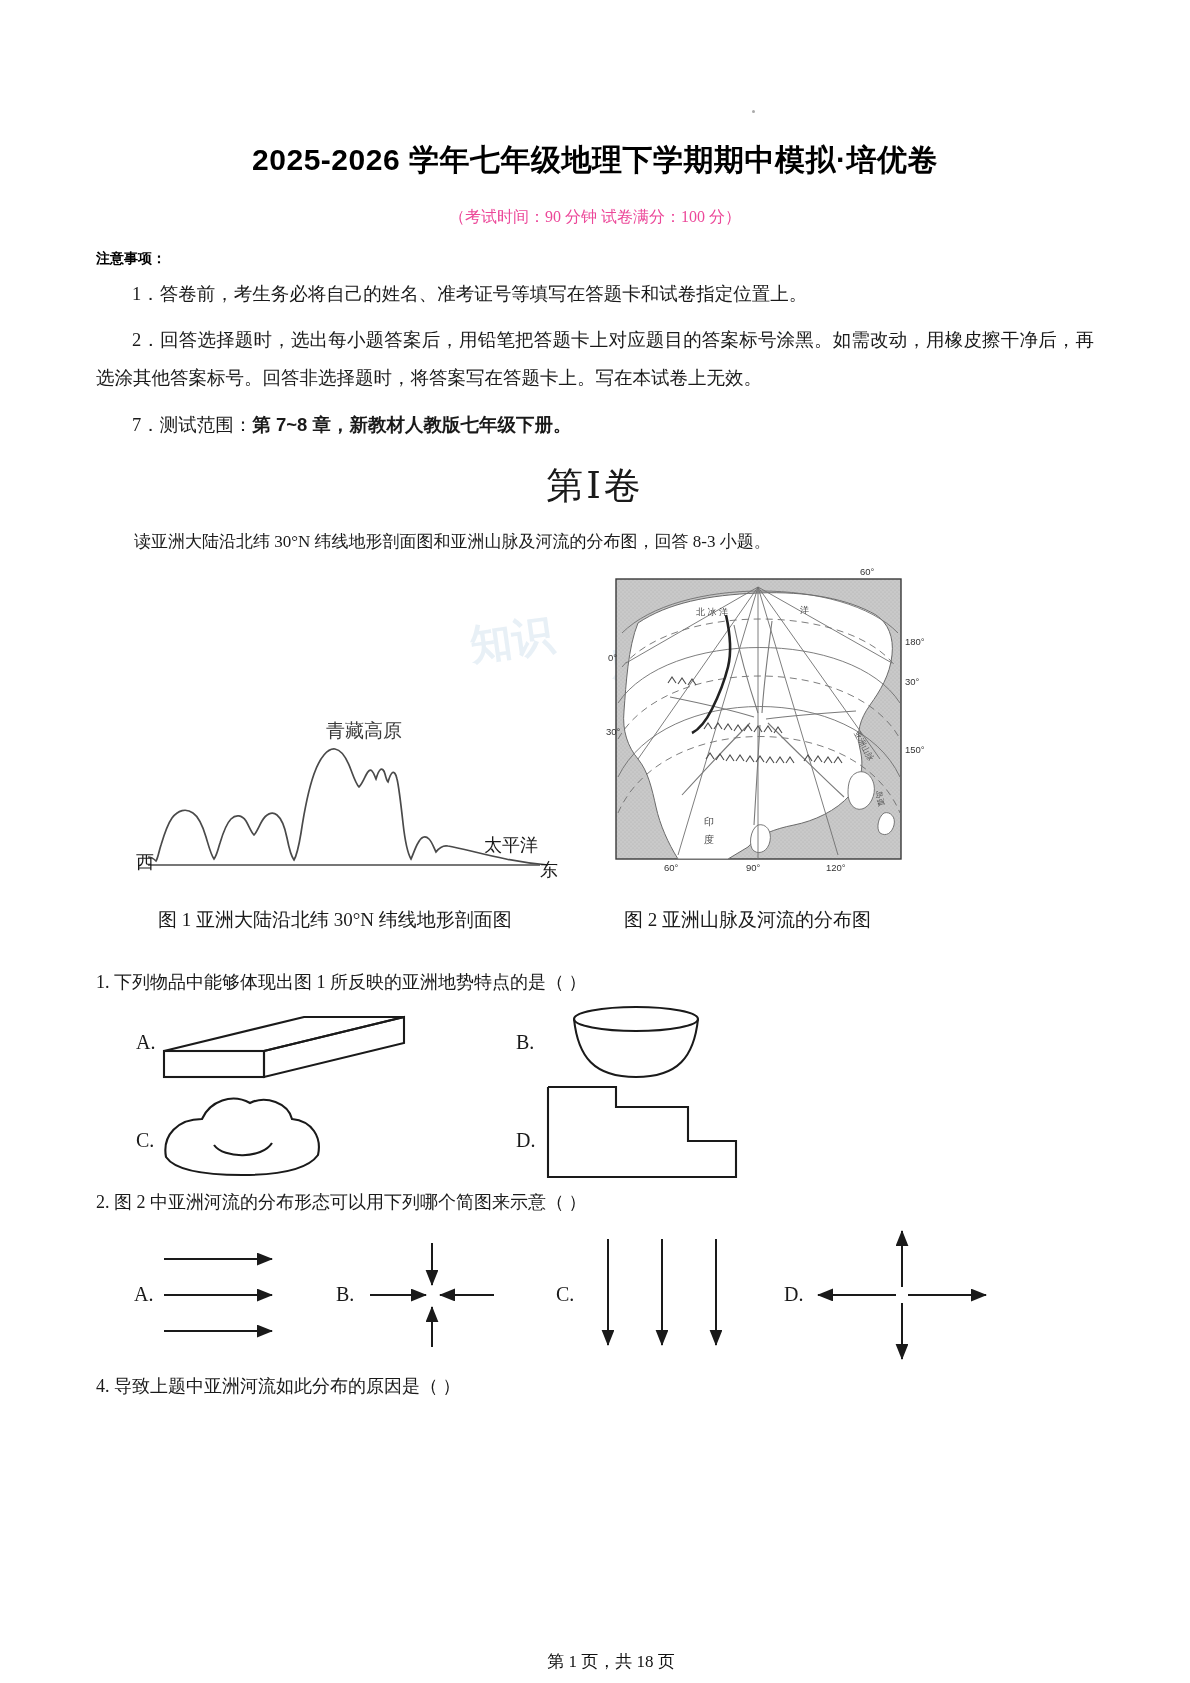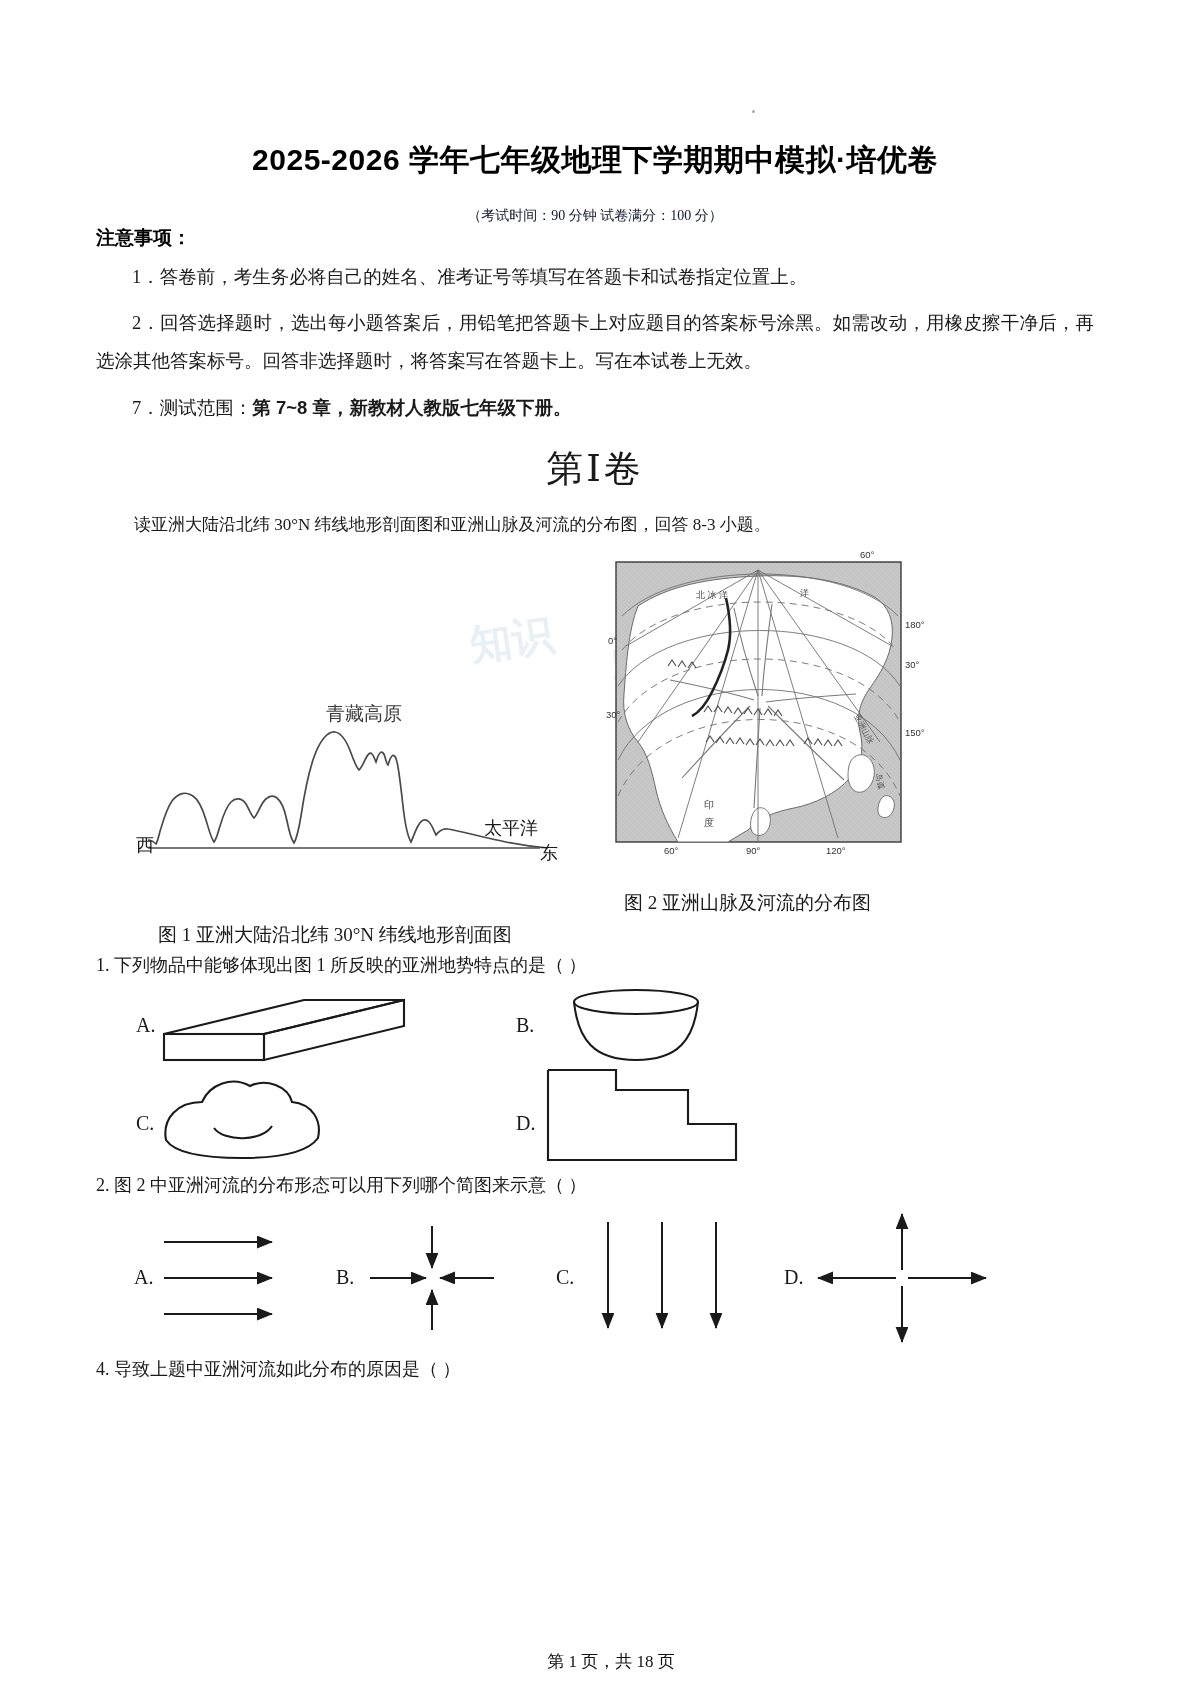--- a/index.html
+++ b/index.html
@@ -27,30 +27,31 @@
     text-align:center;
     font-family:"Liberation Sans","DejaVu Sans",sans-serif;
     font-weight:bold;
     font-size:30px;
     letter-spacing:0.5px;
     margin-top:140px;
     color:#000;
   }
   .doc-subtitle{
     text-align:center;
-    font-size:14px;
+    font-size:16px;
     margin-top:26px;
-    color:#0f172a;
+    color:#ec4899;
   }
 
   
   .notice-title{
     font-family:Liberation Sans, sans-serif;
     font-weight:bold;
-    font-size:19px;
+    font-size:14px;
+    margin-top:22px;
     color:#000;
   }
   .note{
     font-size:18.5px;
     line-height:2.05;
     margin-top:8px;
     text-align:justify;
     text-indent:36px;
   }
   .note b{font-family:"Liberation Sans","DejaVu Sans",sans-serif;font-weight:bold;}
@@ -88,21 +89,21 @@
   }
   .fig2-wrap{
     position:absolute;left:512px;top:-2px;width:325px;height:312px;
   }
   .fig-caption-row{
     position:relative;
     height:36px;
     margin-top:2px;
   }
   .cap1{
-    position:absolute;left:62px;top:0;font-size:19px;white-space:nowrap;margin-top:32px;
+    position:absolute;left:62px;top:0;font-size:19px;white-space:nowrap;
   }
   .cap2{
     position:absolute;left:528px;top:0;font-size:19px;white-space:nowrap;
   }
 
   .qtext{
     font-size:18px;
     line-height:1.9;
     margin-top:22px;
   }

